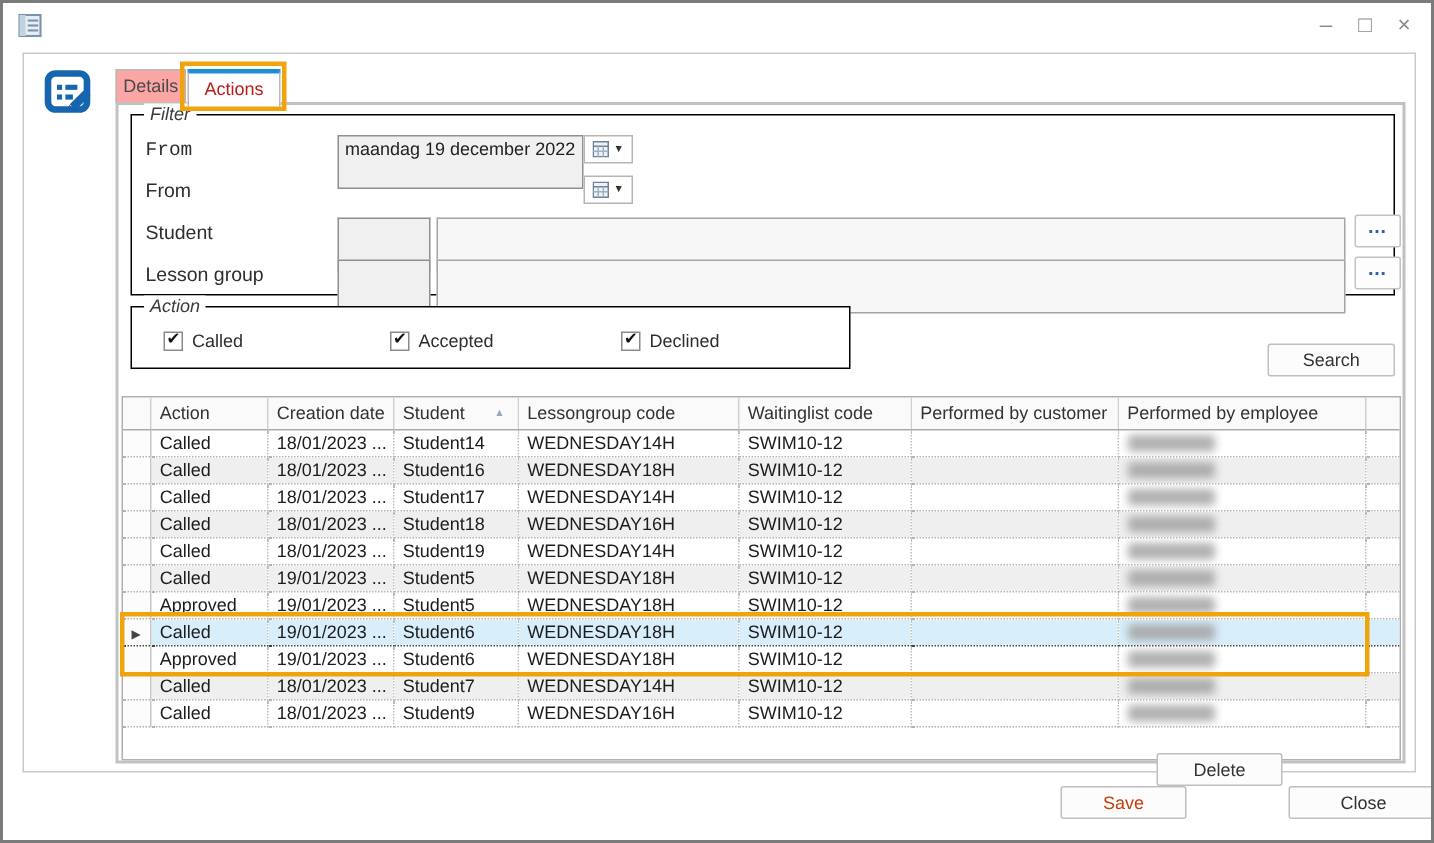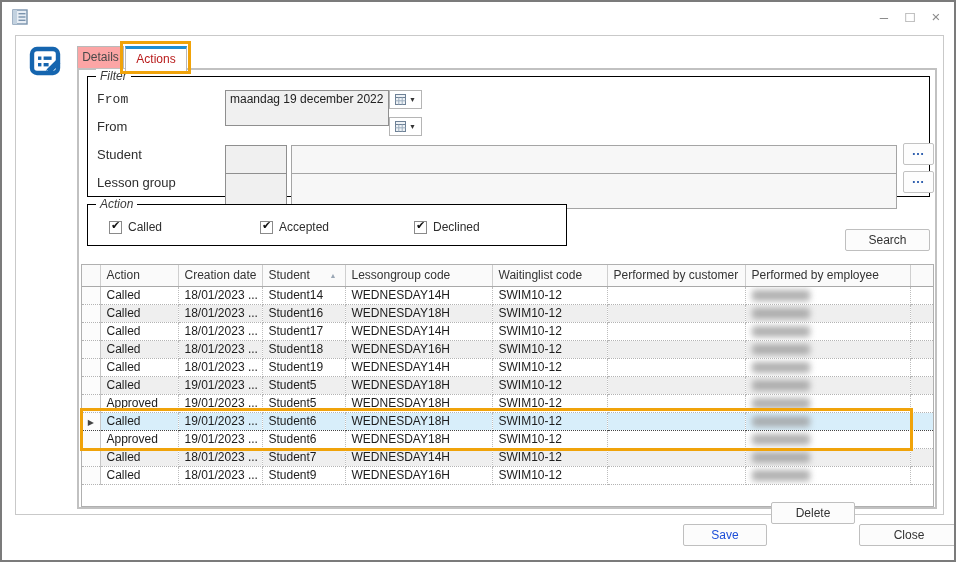--- a/index.html
+++ b/index.html
@@ -42,21 +42,21 @@
               text-align:center; cursor:pointer; color:#2f5fae; font-weight:bold; font-size:13px; line-height:14px; letter-spacing:1px; }
   
   .chk { position:absolute; top:218px; display:flex; align-items:center; gap:6px; cursor:pointer; }
   .chk .box { width:13px; height:13px; border:1px solid #8a8a8a; background:#fff; position:relative; }
   .chk .box .mark { position:absolute; left:1px; top:-3px; font-size:11px; color:#111; }
   .chk .lbl { font-size:12px; color:#2e2e2e; }
   
   .btn { position:absolute; height:22px; border:1px solid #bfbfbf; border-radius:2px; background:#fcfcfc;
          font-size:12px; color:#333; text-align:center; line-height:20px; cursor:pointer;
          font-family:"Liberation Sans", sans-serif; }
-  .btn.disabled { color:#1d4ed8; cursor:default; }
+  .btn.disabled { color:#c2410c; cursor:default;margin-left:24px; }
   .btn-search { left:843px; top:227px; width:85px; }
   .btn-save   { left:681px; top:522px; width:84px; }
   .btn-delete { left:769px; top:500px; width:84px; }
   .btn-close  { left:857px; top:522px; width:100px; }
   
   .grid { position:absolute; left:79px; top:262px; width:853px; height:243px; border:1px solid #b0b0b0;
           background:#fff; overflow:hidden; }
   table.datagrid { border-collapse:collapse; table-layout:fixed; width:851px; font-size:12px; }
   table.datagrid th { height:21px; font-weight:normal; text-align:left; color:#333; background:#fafafa;
       border-right:1px solid #cfcfcf; border-bottom:1px solid #a9a9a9; padding:0 0 0 6px; white-space:nowrap; overflow:hidden; position:relative; }

